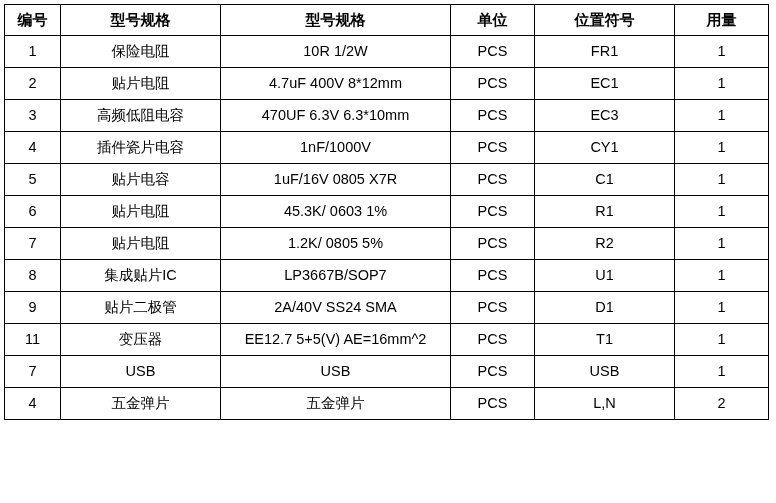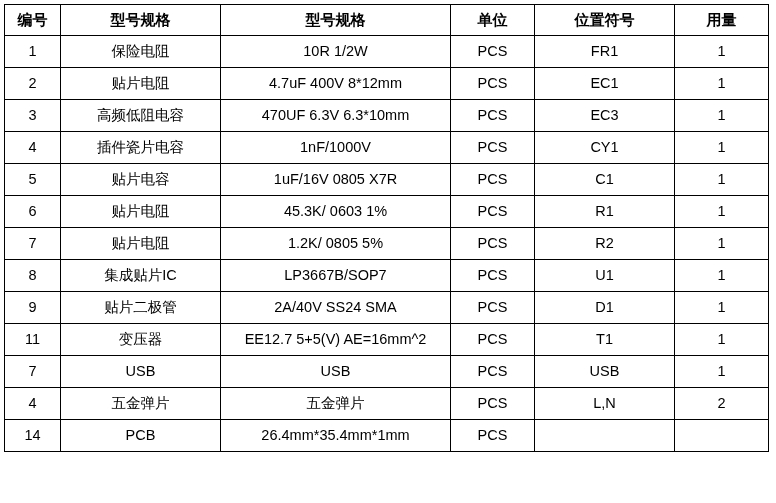--- a/index.html
+++ b/index.html
@@ -167,23 +167,15 @@
         <td class="ctr">1</td>
       </tr>
       <tr>
         <td class="ctr">4</td>
         <td class="ctr">五金弹片</td>
         <td class="lft">五金弹片</td>
         <td class="ctr">PCS</td>
         <td class="ctr">L,N</td>
         <td class="ctr">2</td>
       </tr>
-      <tr>
-        <td class="ctr">14</td>
-        <td class="ctr">PCB</td>
-        <td class="lft">26.4mm*35.4mm*1mm</td>
-        <td class="ctr">PCS</td>
-        <td class="ctr"></td>
-        <td class="ctr"></td>
-      </tr>
     </tbody>
   </table>
 </div>
 
 </body></html>

